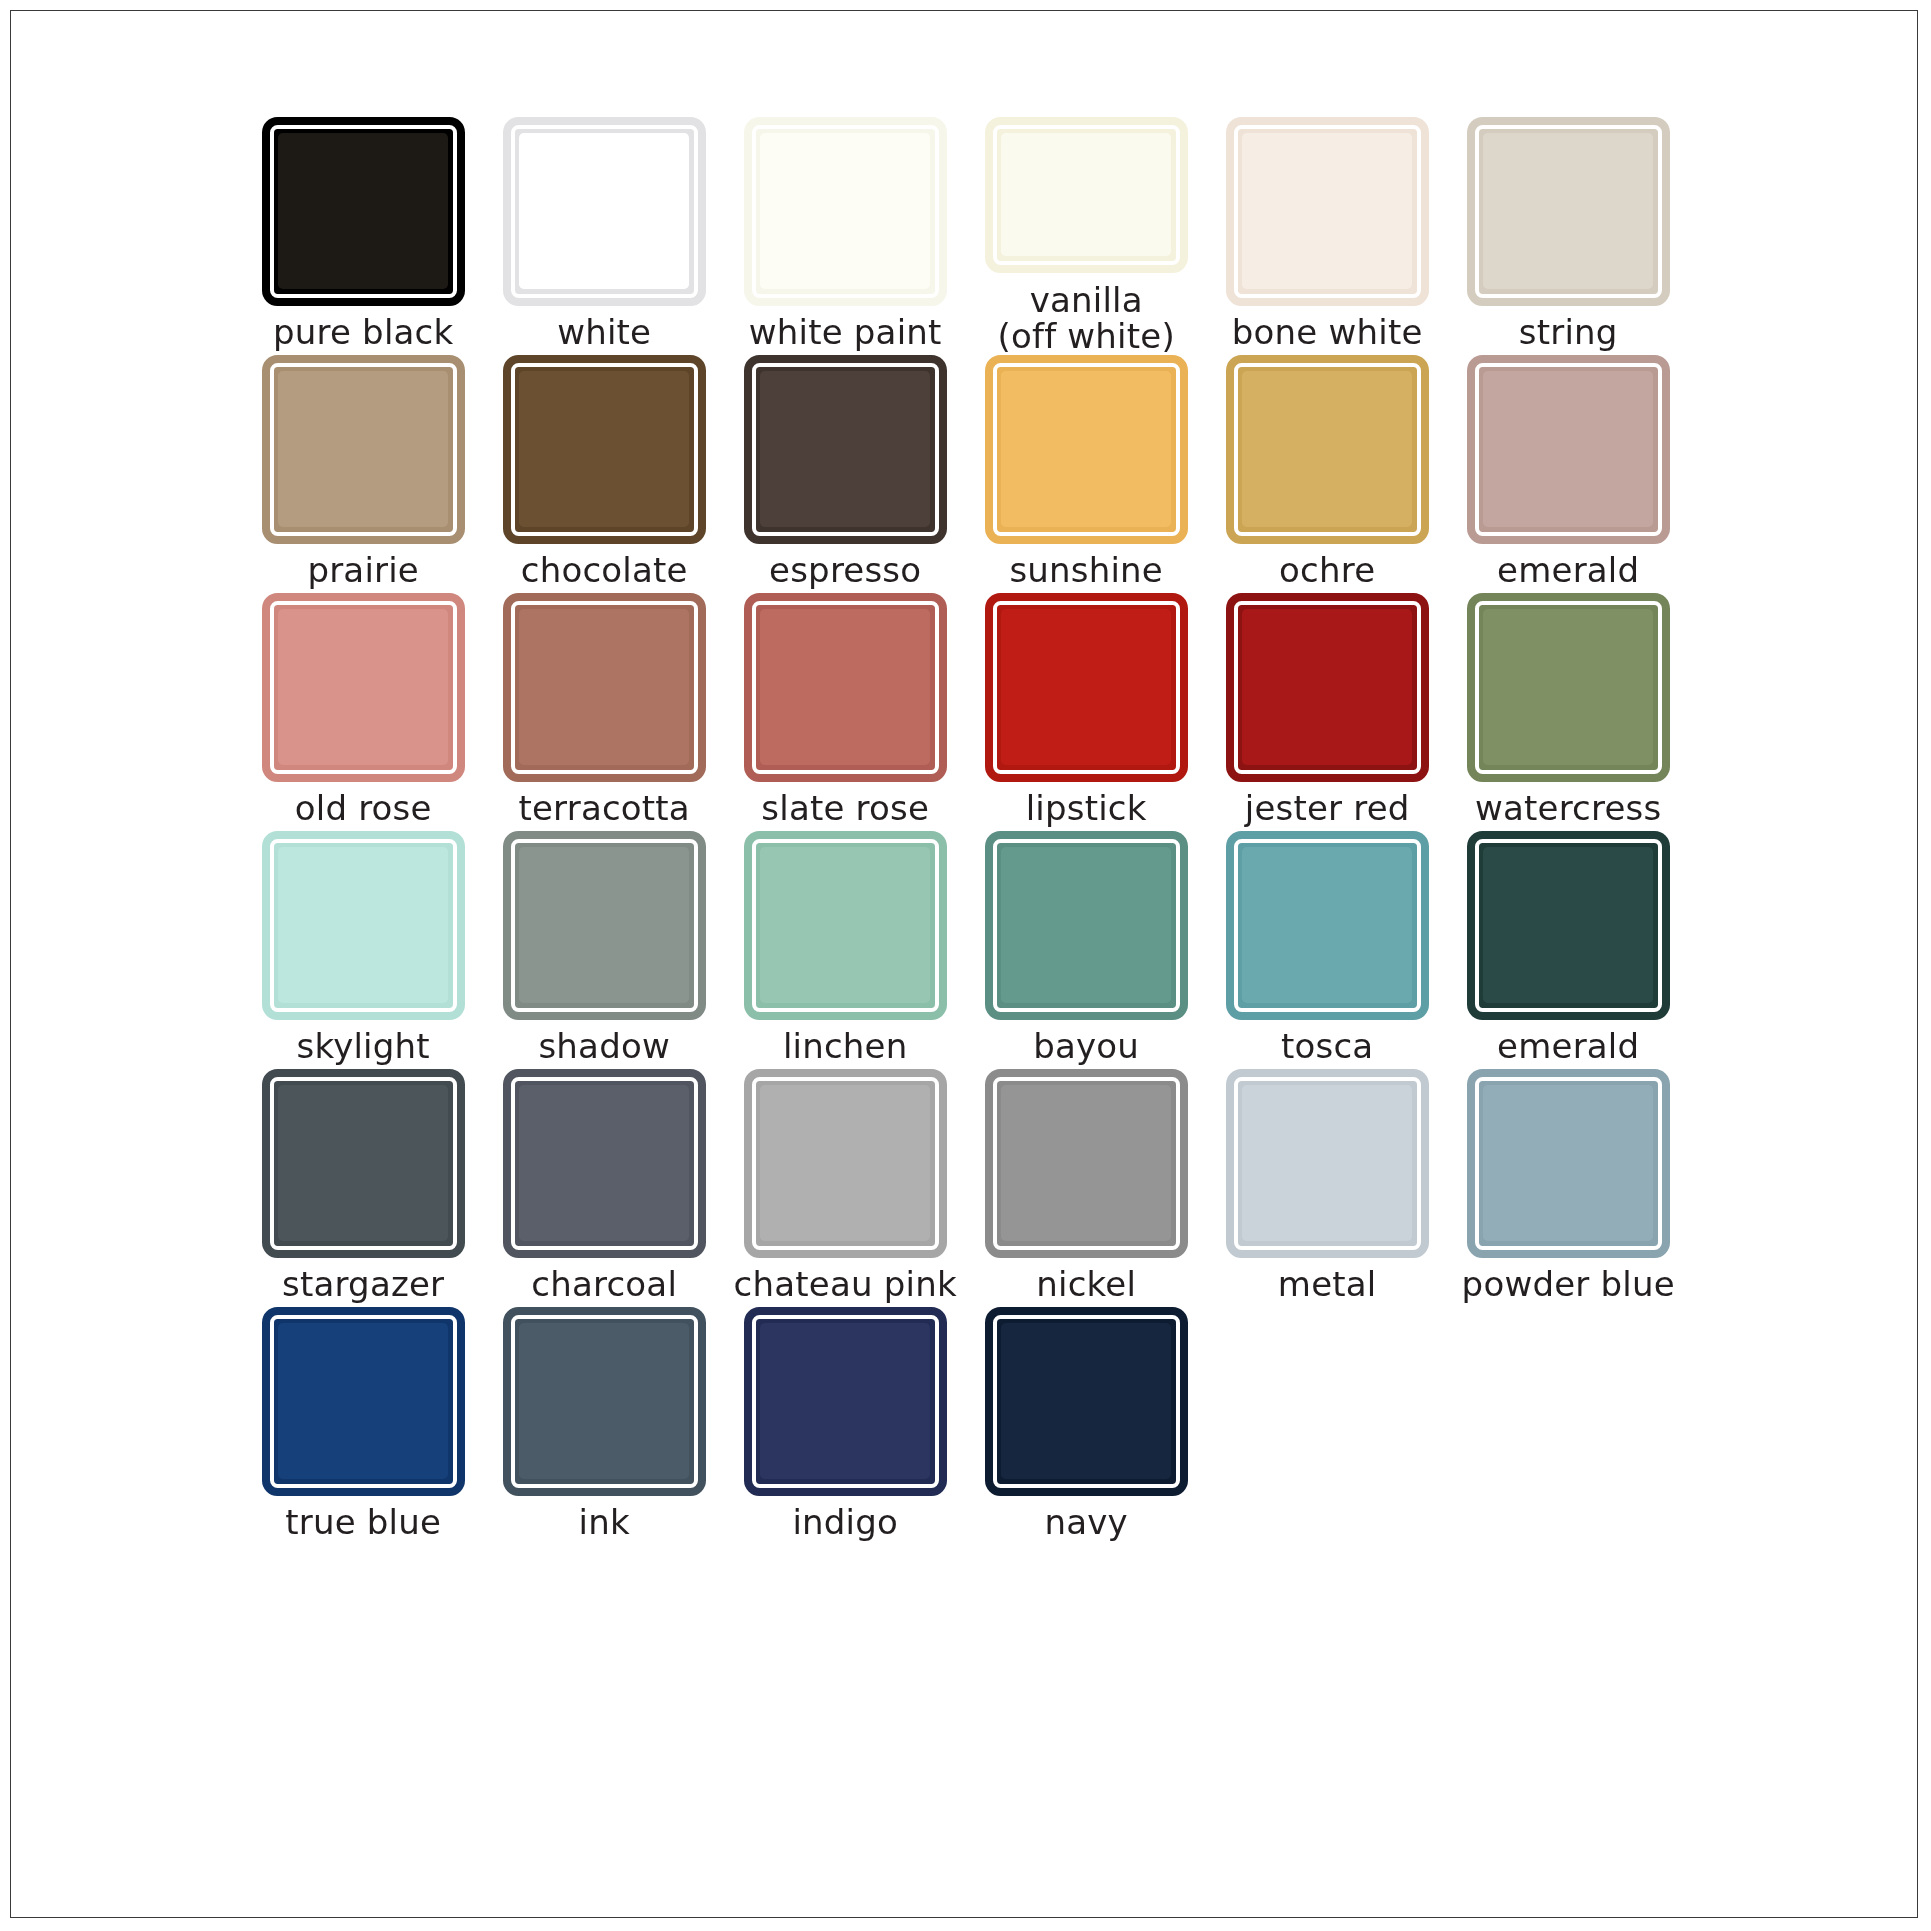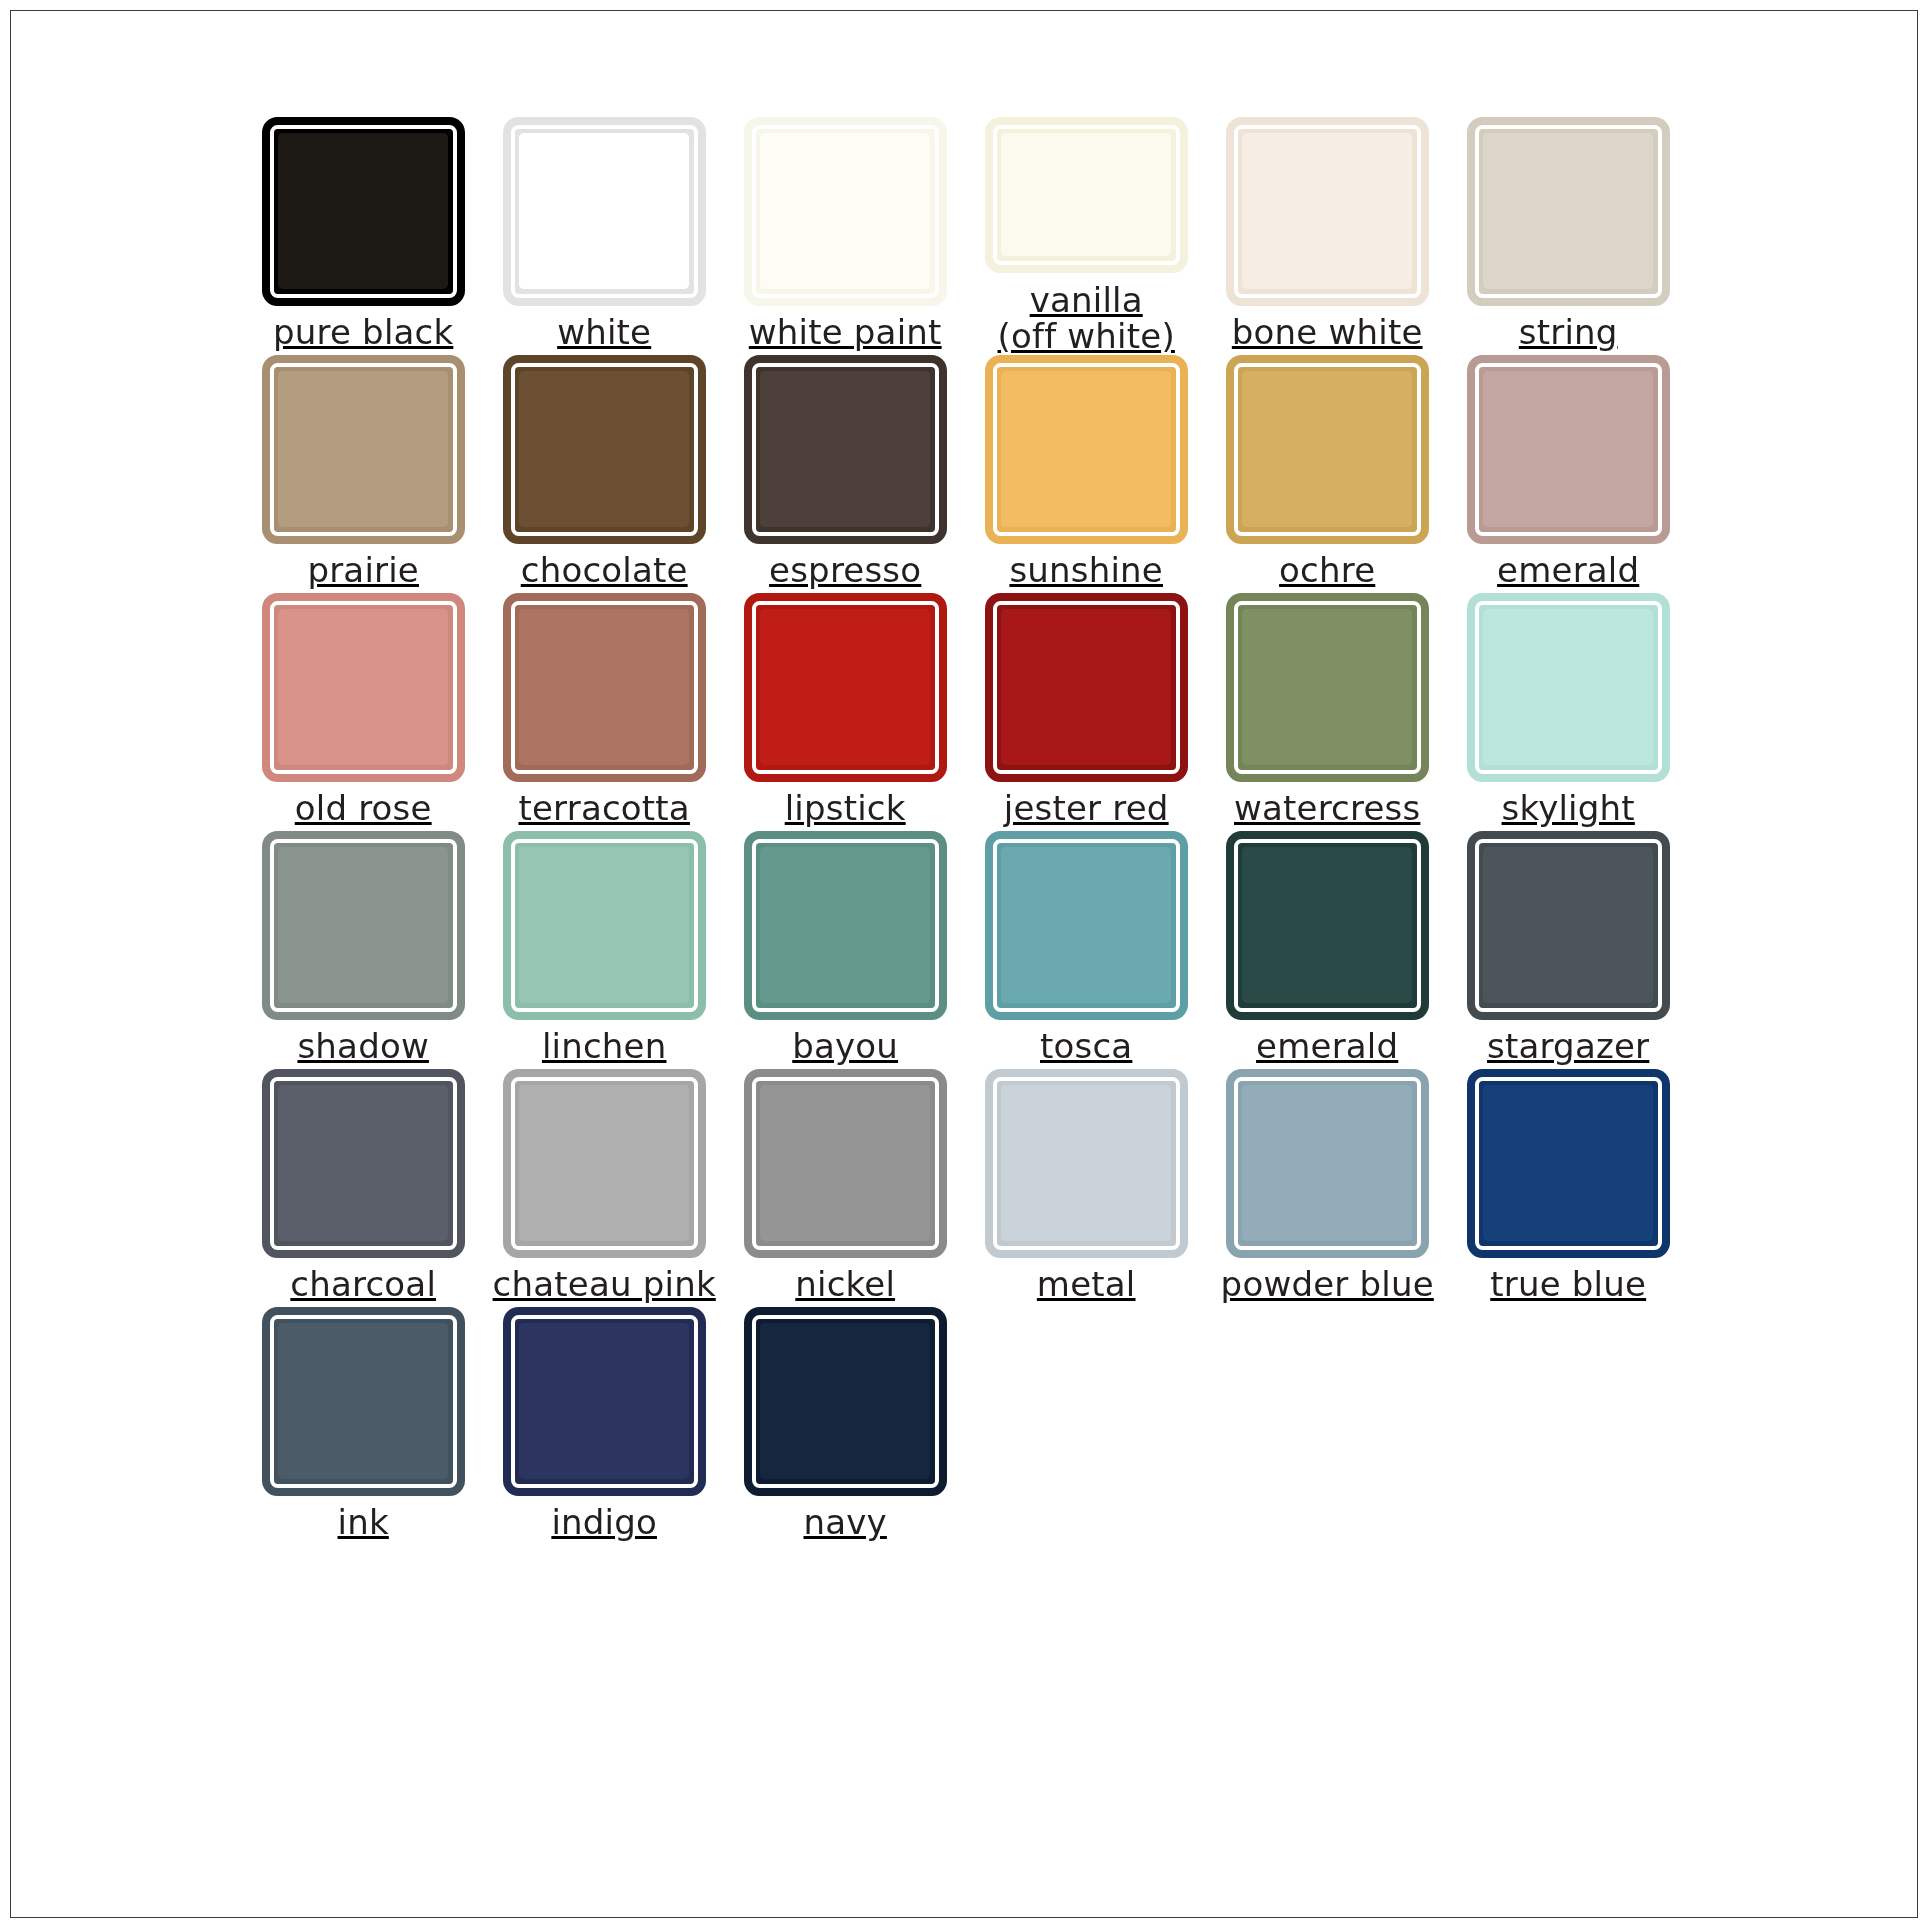--- a/index.html
+++ b/index.html
@@ -29,21 +29,20 @@
   #palette-grid {
     position: absolute;
     left: 232px;
     top: 106px;
     width: 1448px;
     display: grid;
     grid-template-columns: repeat(6, 241px);
     grid-auto-rows: 238px;
     column-gap: 0px;
     row-gap: 0px;
-    text-decoration: underline;
   }
 
   .swatch-cell {
     width: 241px;
     height: 238px;
     display: flex;
     flex-direction: column;
     align-items: center;
     box-sizing: border-box;
   }
@@ -200,20 +199,28 @@
       </div>
       <div class="swatch-cell">
         <div class="swatch-chip" style="border-color: rgb(161, 106, 89); background: rgb(161, 106, 89);">
           <div class="inner" style="border-color: rgb(255, 255, 255);">
             <div class="fill" style="background: rgb(173, 116, 99);"></div>
           </div>
         </div>
         <div class="swatch-label">terracotta</div>
       </div>
       <div class="swatch-cell">
+        <div class="swatch-chip" style="border-color: rgb(176, 94, 85); background: rgb(176, 94, 85);">
+          <div class="inner" style="border-color: rgb(255, 255, 255);">
+            <div class="fill" style="background: rgb(189, 106, 96);"></div>
+          </div>
+        </div>
+        <div class="swatch-label">slate rose</div>
+      </div>
+      <div class="swatch-cell">
         <div class="swatch-chip" style="border-color: rgb(176, 24, 16); background: rgb(176, 24, 16);">
           <div class="inner" style="border-color: rgb(255, 255, 255);">
             <div class="fill" style="background: rgb(191, 29, 22);"></div>
           </div>
         </div>
         <div class="swatch-label">lipstick</div>
       </div>
       <div class="swatch-cell">
         <div class="swatch-chip" style="border-color: rgb(141, 18, 18); background: rgb(141, 18, 18);">
           <div class="inner" style="border-color: rgb(255, 255, 255);">

